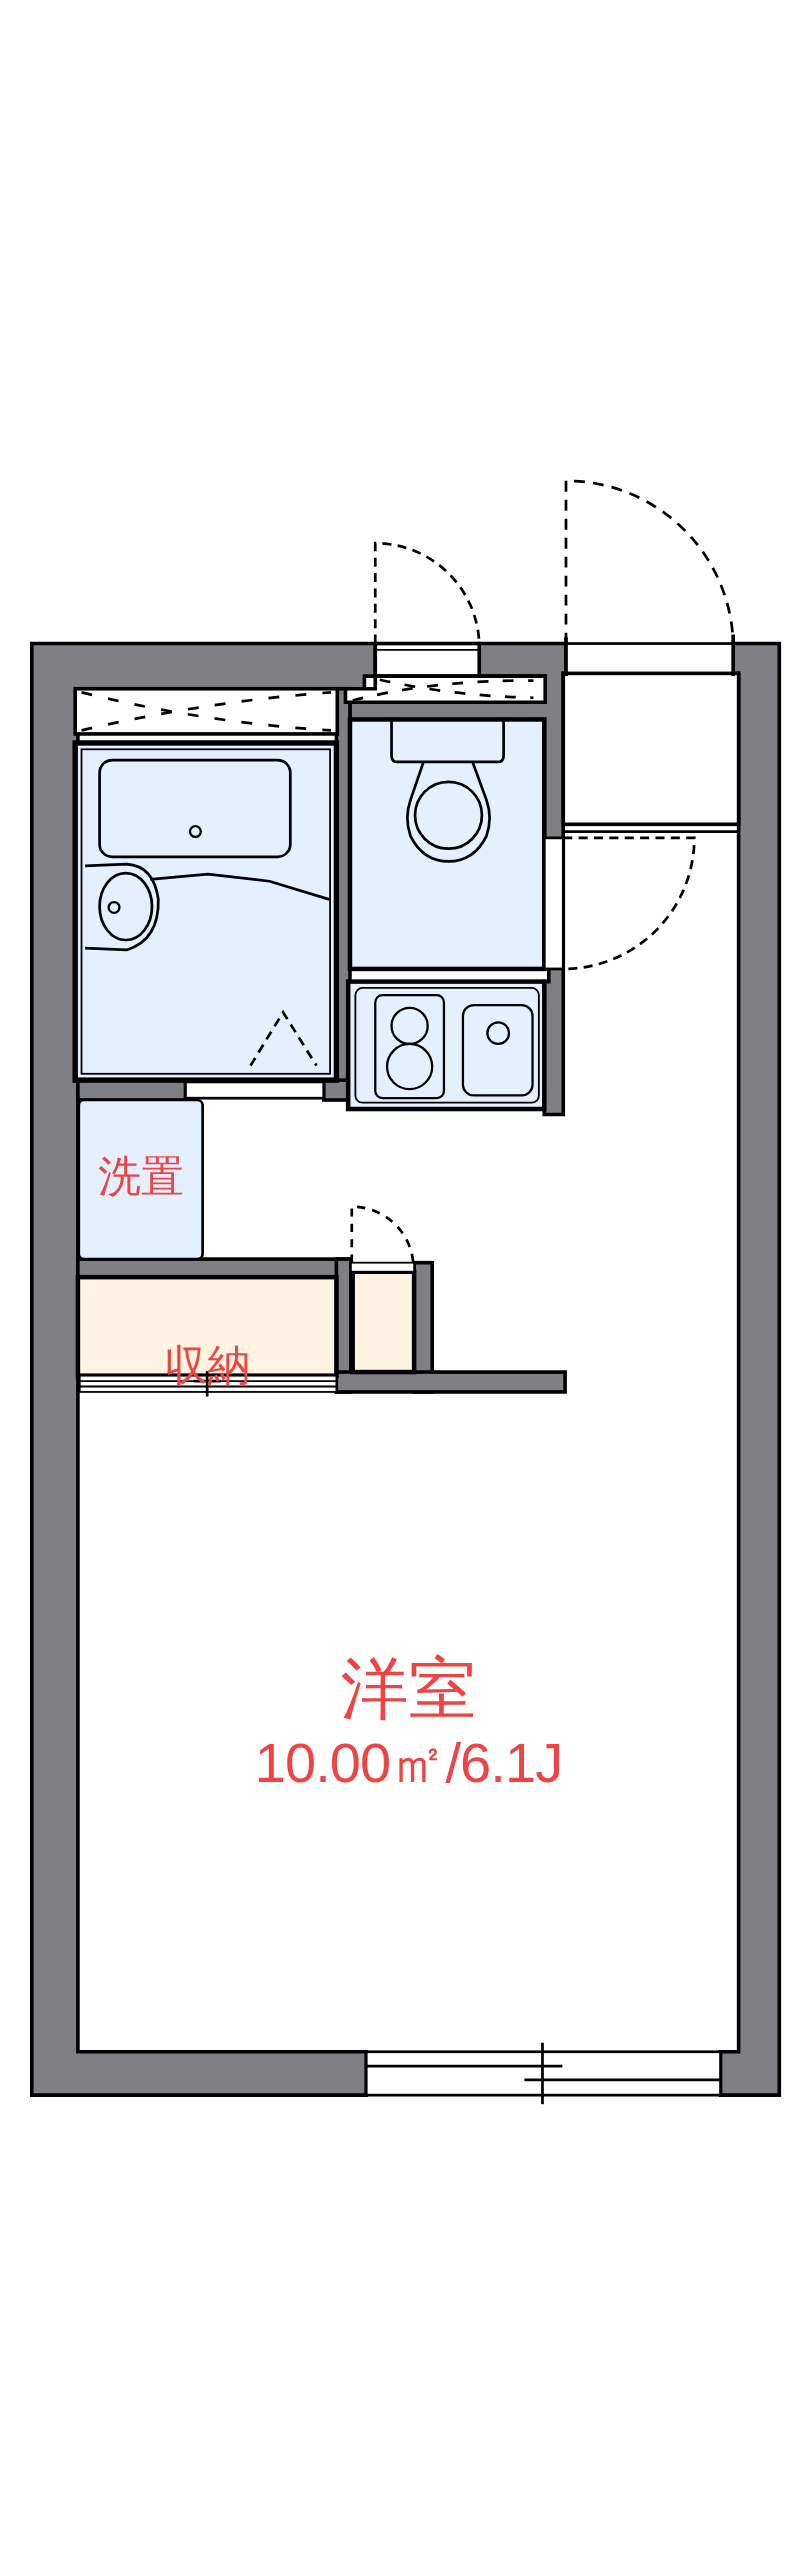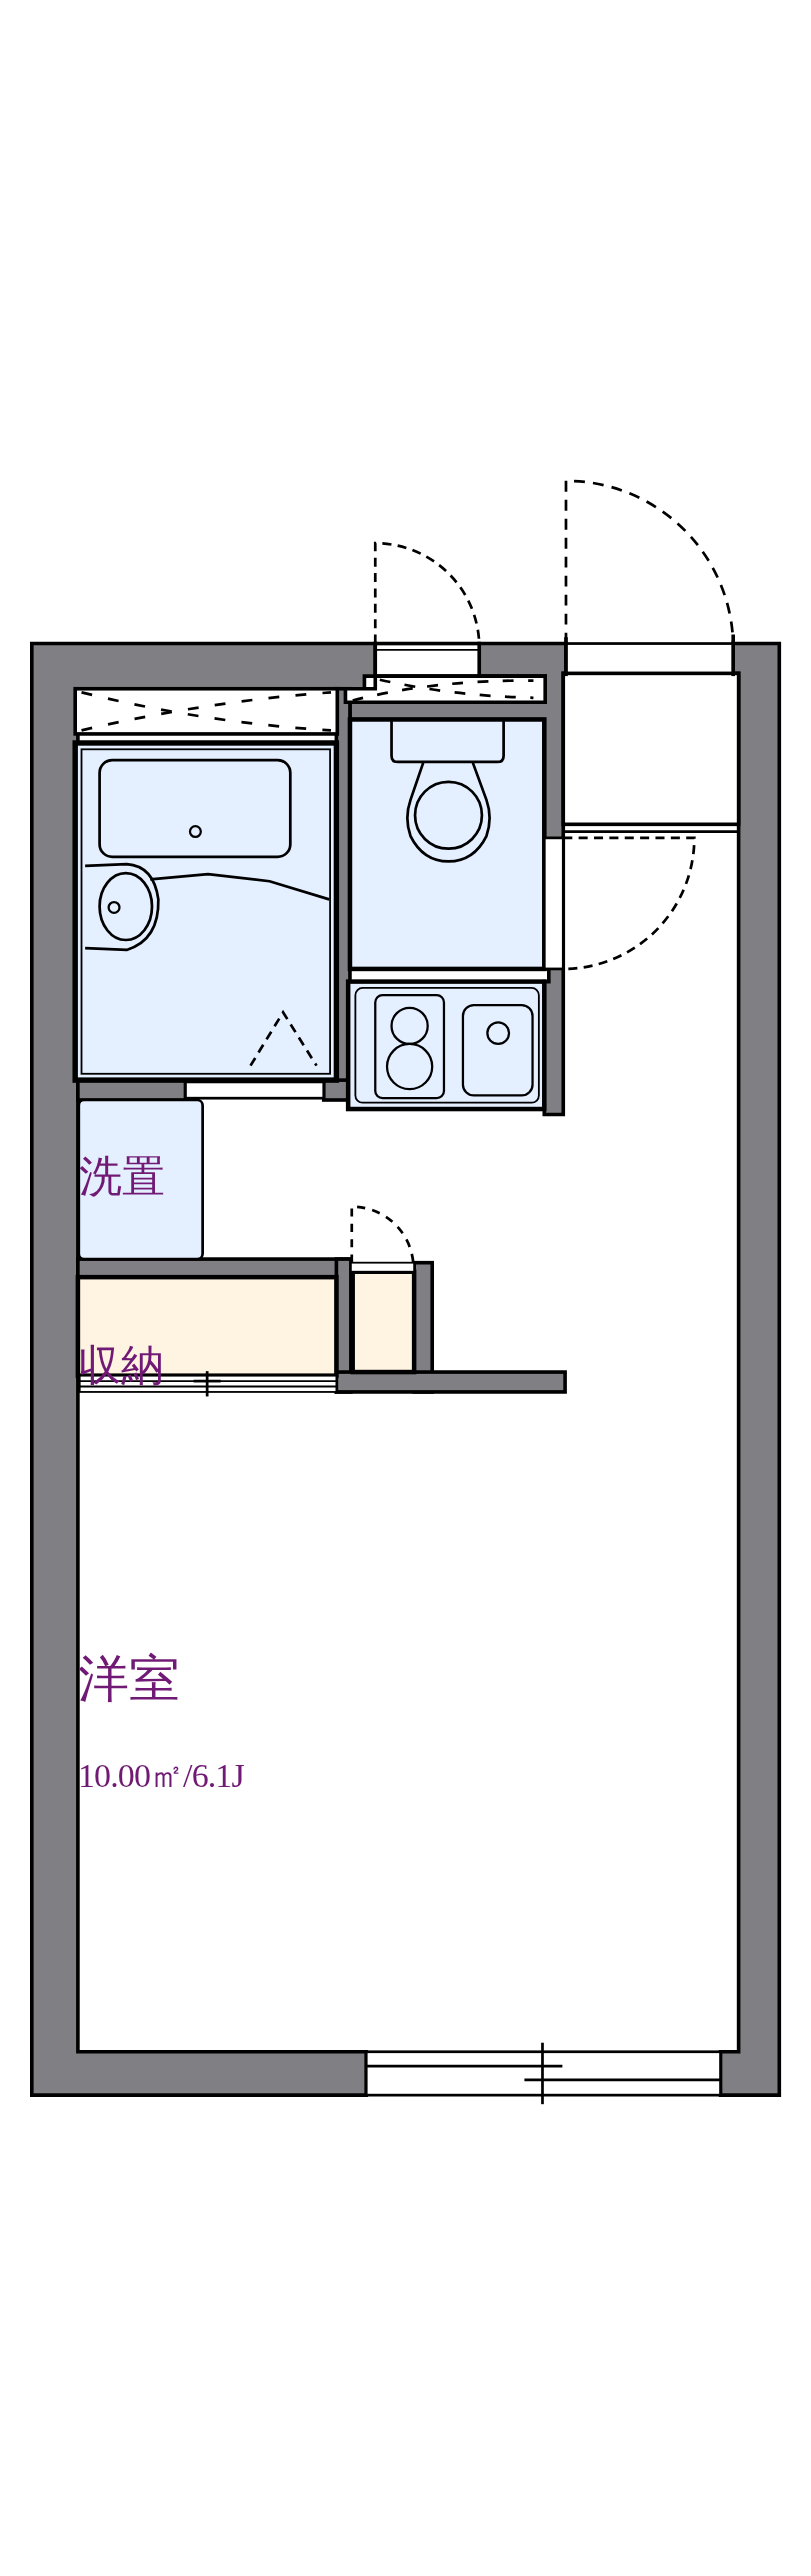--- a/index.html
+++ b/index.html
@@ -1,20 +1,20 @@
 <!DOCTYPE html>
 <html style="font-size:14.5px"><head>
 <meta charset="utf-8">
 <style>
   html, body { margin: 0; padding: 0; background: #ffffff; }
   body { width: 812px; height: 2576px; position: relative; overflow: hidden; }
   #plan { position: absolute; left: 0; top: 0; width: 812px; height: 2576px; }
-  .lbl { position: absolute; color: #701a75; font-family: Liberation Serif, serif; white-space: nowrap; line-height: 1; }
-  .room-name { font-size: 51px; font-weight: normal; }
-  .room-area { font-size: 34px; font-weight: 300; letter-spacing: -0.9px; margin-top: 24px; }
+  .lbl { position: absolute; color: #ef4444; font-family: Liberation Sans, sans-serif; white-space: nowrap; text-align: center; line-height: 1; }
+  .room-name { font-size: 68px; font-weight: normal; }
+  .room-area { font-size: 56px; font-weight: 300; letter-spacing: -0.9px; }
   .small-lbl { font-size: 43px; }
 </style>
 </head>
 <body>
 
 <svg id="plan" viewBox="0 0 898 2850" xmlns="http://www.w3.org/2000/svg">
 
   <g fill="#807f84" stroke="#000" stroke-width="4">
 
     <path d="M35,712 L415,712 L415,748 L403,748 L403,762 L86,762 L86,2270 L405,2270 L405,2318 L35,2318 Z"></path>

